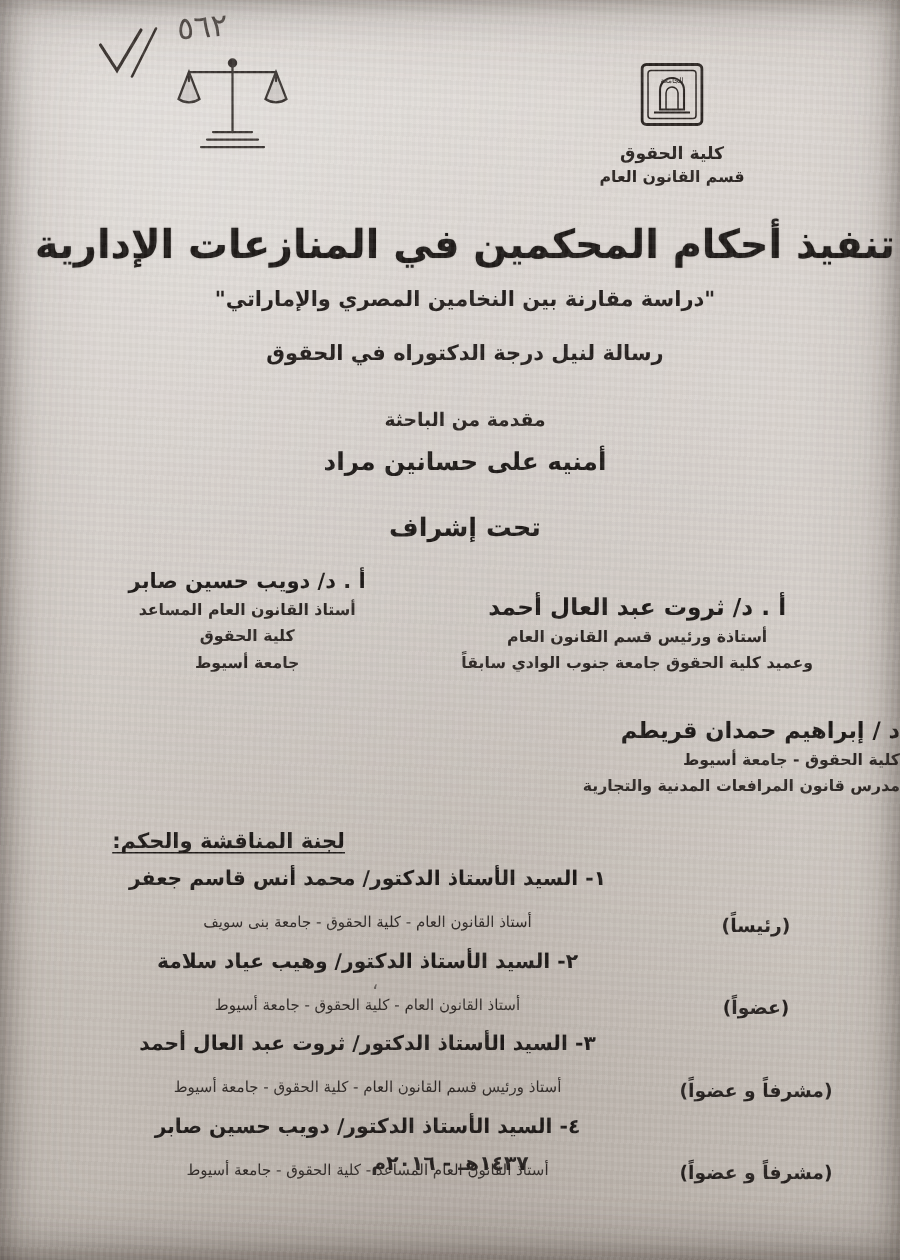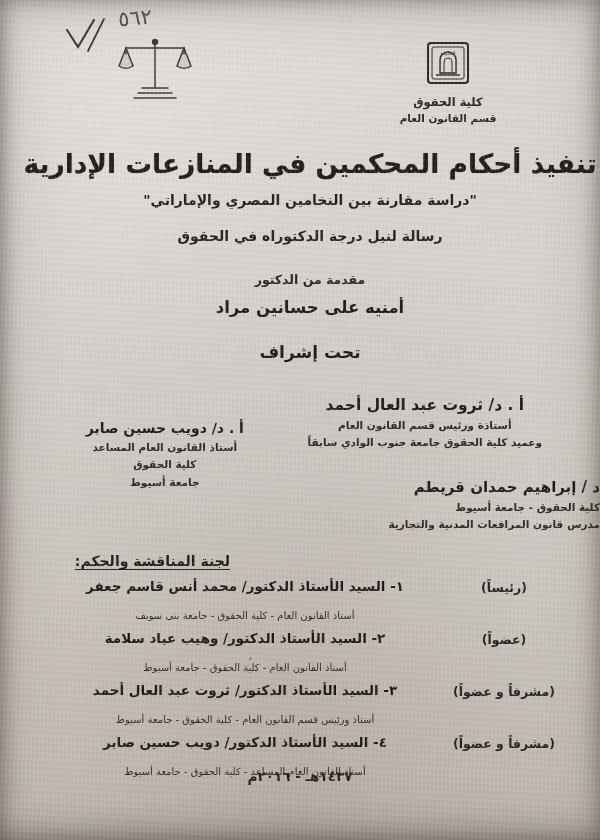--- a/index.html
+++ b/index.html
@@ -163,21 +163,20 @@
     margin-top: 16px;
   }
   .sup-name {
     font-size: 15.5px;
     font-weight: 700;
     color: #1d1917;
     margin-bottom: 3px;
   }
   .sup-name.smaller {
     font-size: 14px;
-    margin-top: 40px;
   }
   .sup-detail {
     font-size: 10.5px;
     line-height: 1.65;
     color: #2c2623;
     font-weight: 700;
   }
 
   
   .sup-third {
@@ -215,20 +214,21 @@
     margin-bottom: 9px;
   }
   .comm-role {
     width: 120px;
     flex: 0 0 120px;
     text-align: center;
     font-size: 12.5px;
     font-weight: 700;
     color: #241f1d;
     padding-top: 2px;
+    margin-top: 29px;
   }
   .comm-body {
     flex: 1 1 auto;
     text-align: center;
     padding-left: 10px;
   }
   .comm-name {
     font-size: 13.5px;
     font-weight: 700;
     color: #1d1917;
@@ -309,21 +309,21 @@
       <line x1="9" y1="35" x2="33" y2="35" stroke="#2b2522" stroke-width="1.4"></line>
       <text x="21" y="15" font-size="5" text-anchor="middle" fill="#2b2522" font-family="DejaVu Sans, sans-serif">الجامعة</text>
     </svg>
     <div class="uni-line">كلية الحقوق</div>
     <div class="uni-line small">قسم القانون العام</div>
   </div>
 
   <div class="center main-title ink">تنفيذ أحكام المحكمين في المنازعات الإدارية</div>
   <div class="center sub-title">"دراسة مقارنة بين النخامين المصري والإماراتي"</div>
   <div class="center degree-line">رسالة لنيل درجة الدكتوراه في الحقوق</div>
-  <div class="center presented-label">مقدمة من الدكتور</div>
+  <div class="center presented-label">مقدمة من الباحثة</div>
   <div class="center supervision-label">تحت إشراف</div>
   <div class="center researcher-name">أمنيه على حسانين مراد</div>
 
   <div class="sup-row">
     <div class="sup-col right-main">
       <div class="sup-name">أ . د/ ثروت عبد العال أحمد</div>
       <div class="sup-detail">أستاذة ورئيس قسم القانون العام</div>
       <div class="sup-detail">وعميد كلية الحقوق جامعة جنوب الوادي سابقاً</div>
     </div>
     <div class="sup-col">

